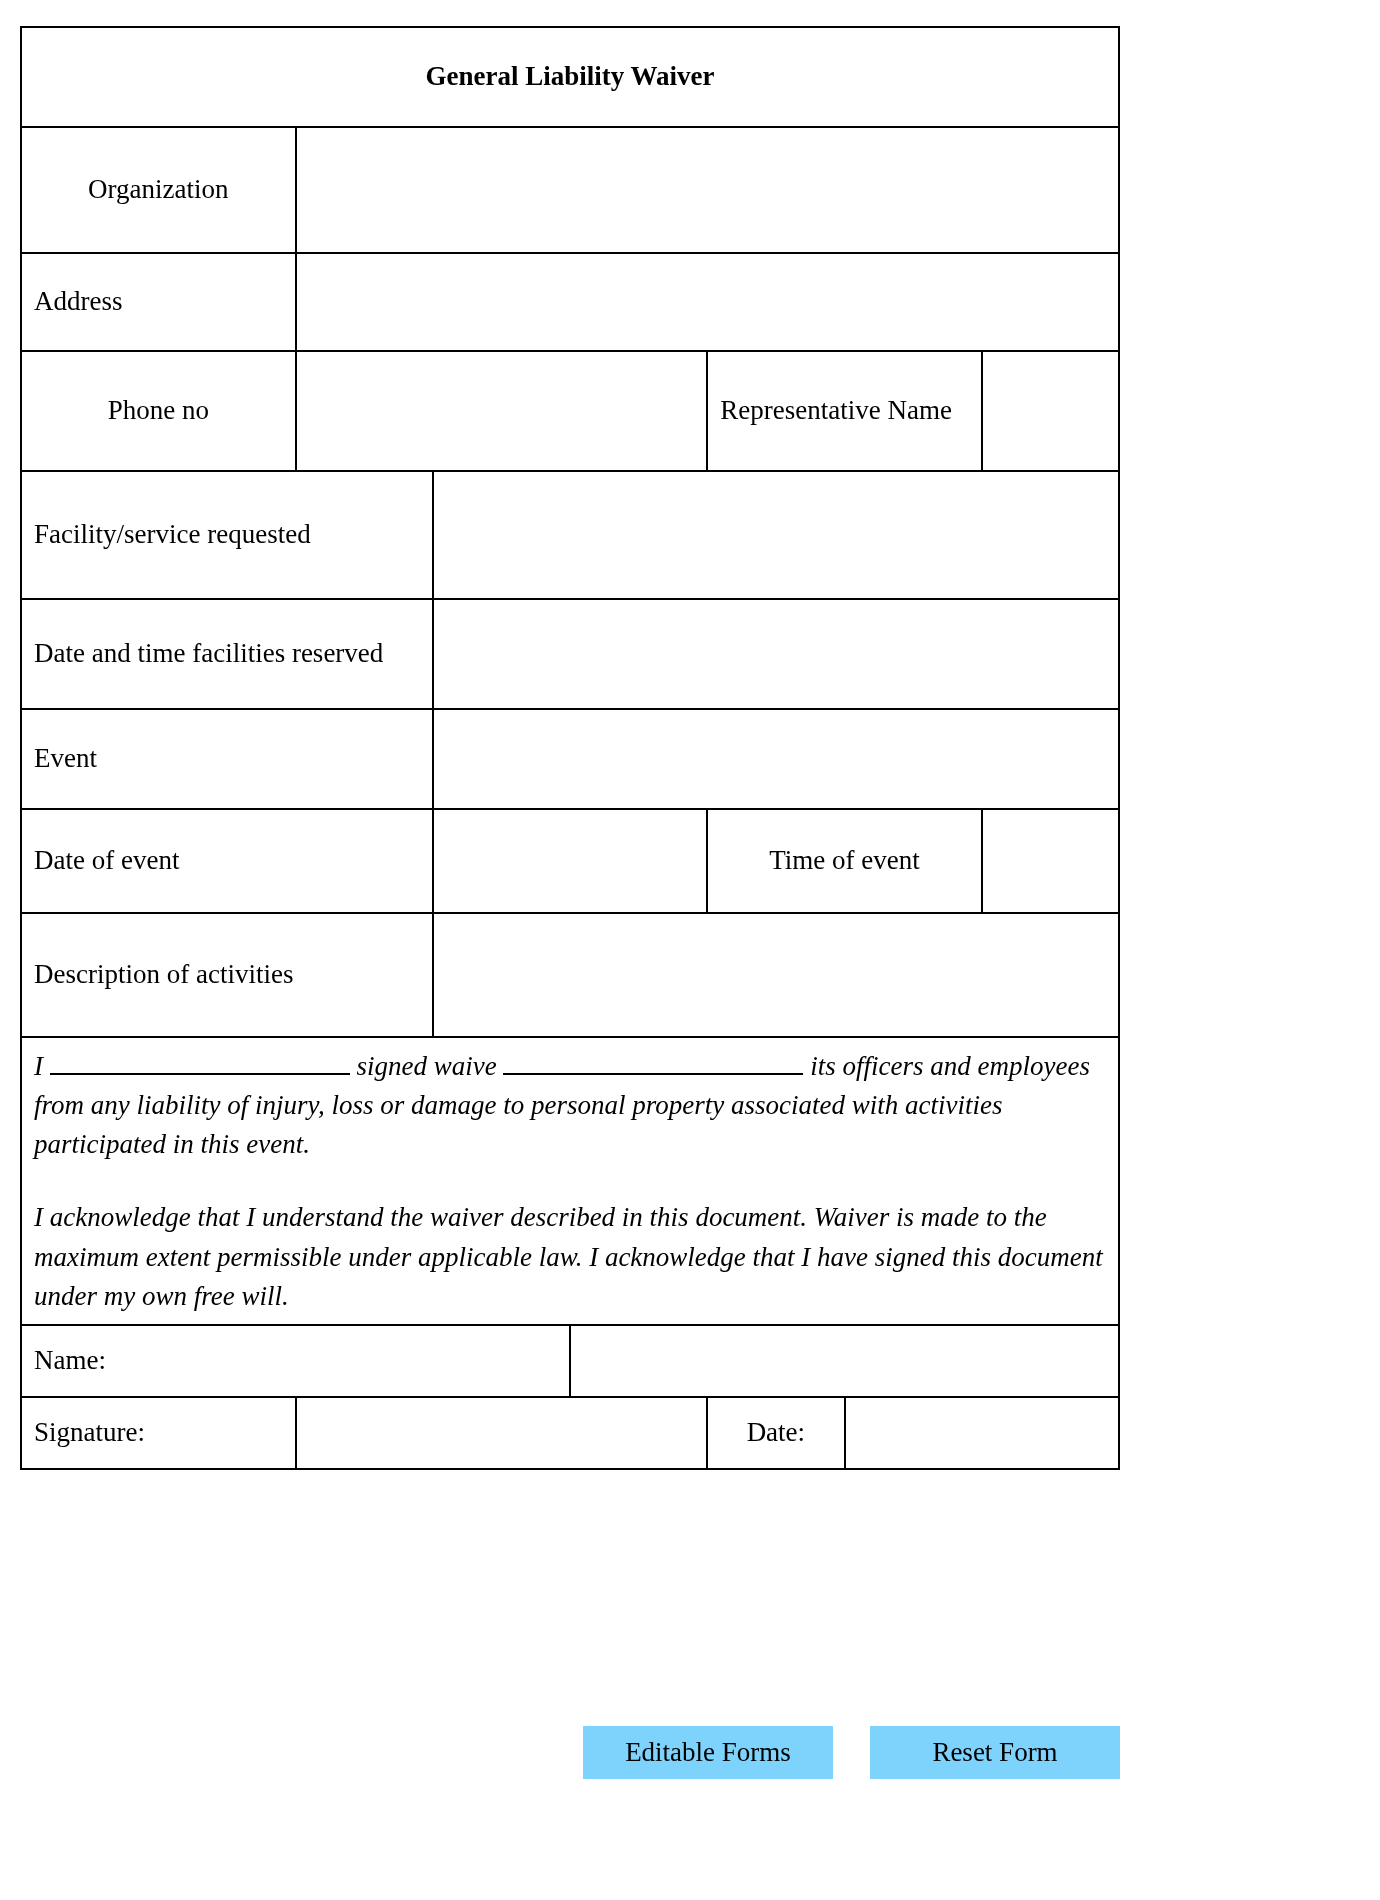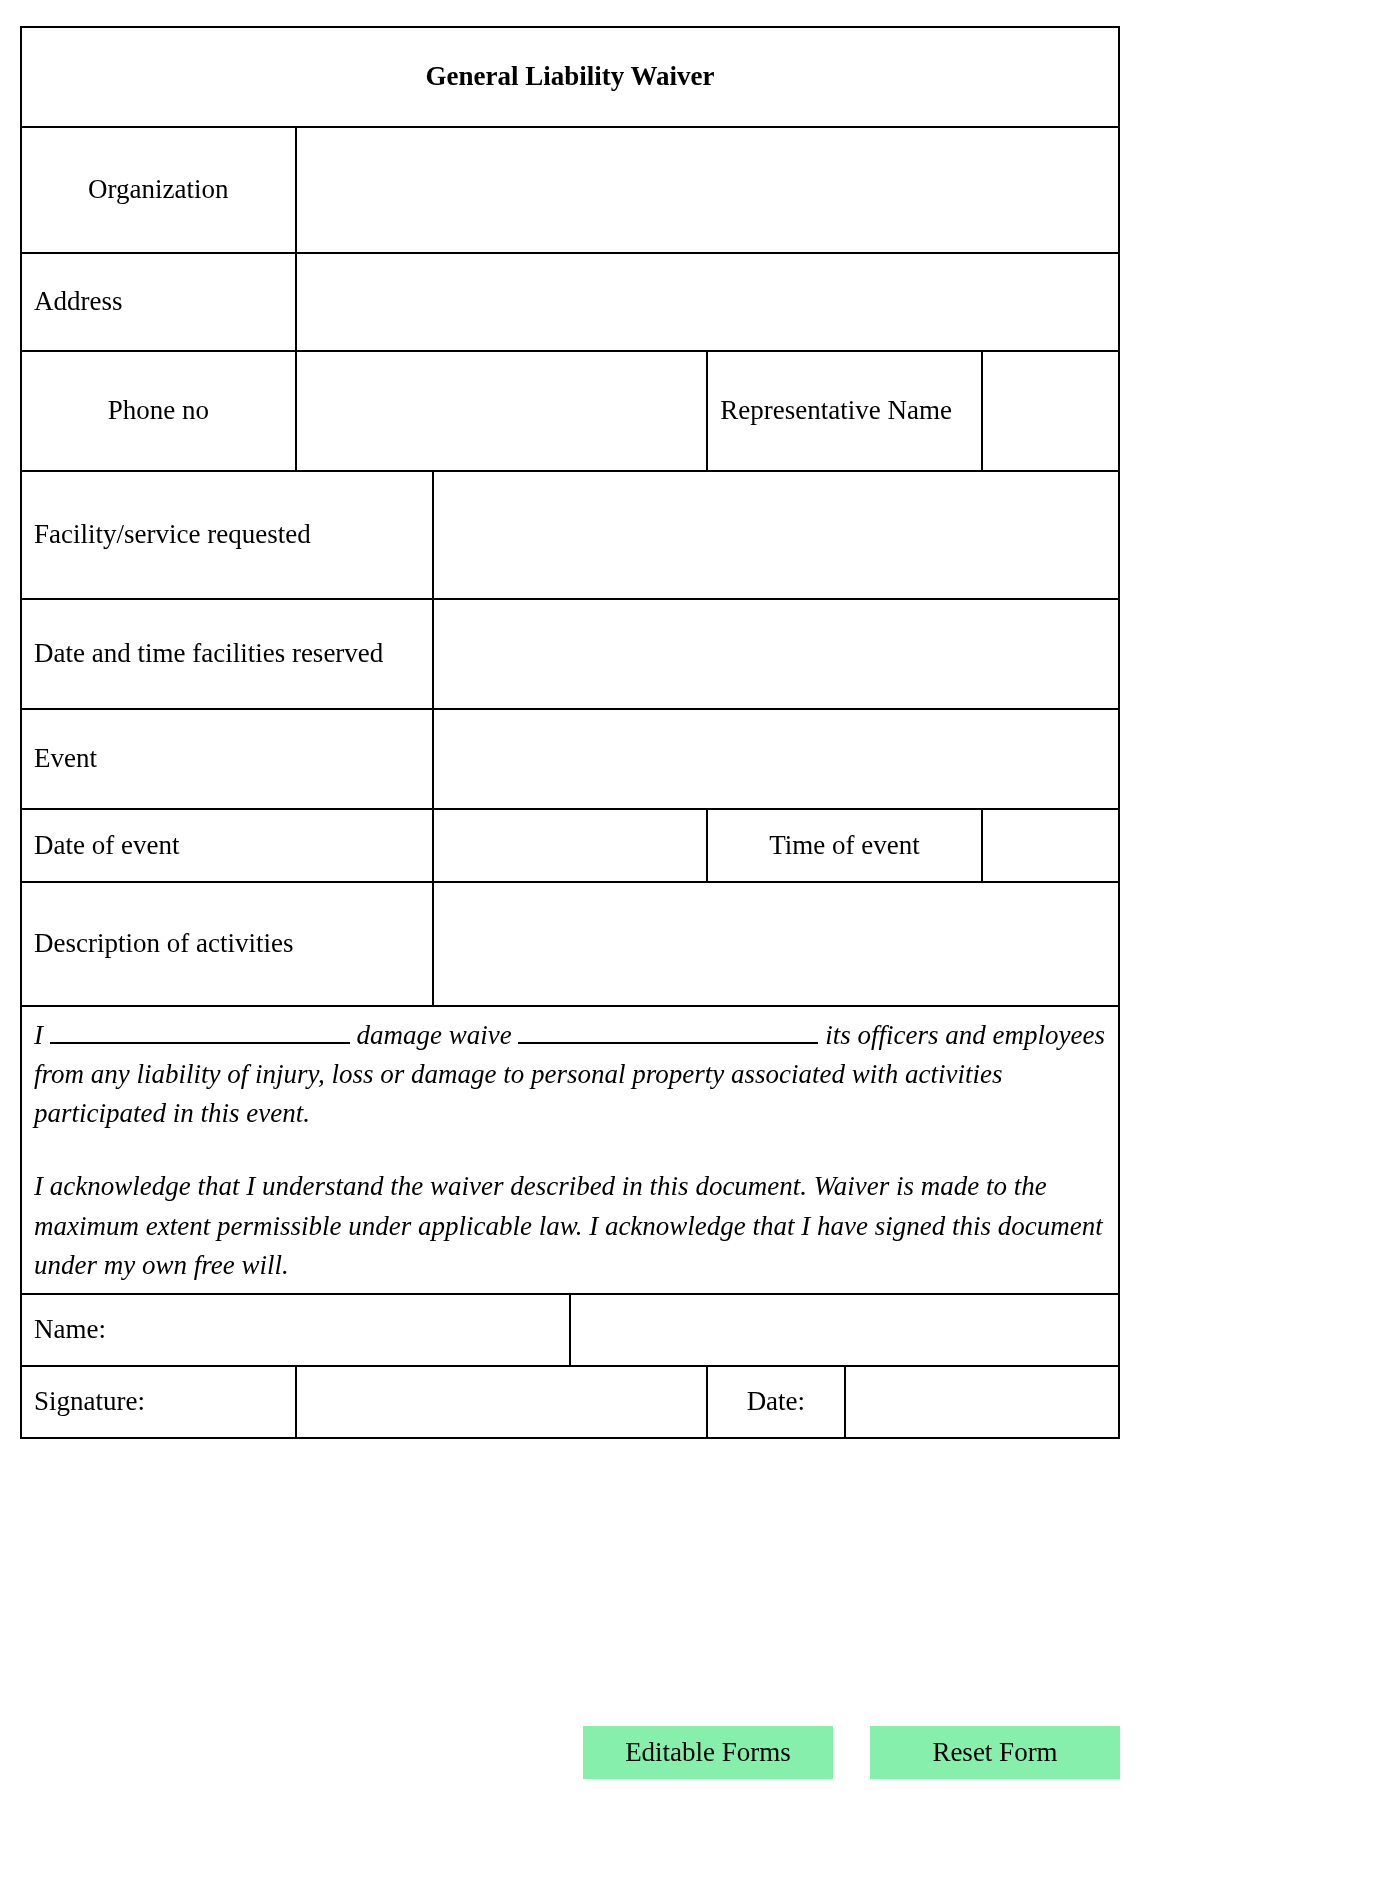--- a/index.html
+++ b/index.html
@@ -59,21 +59,21 @@
 
   td.center { text-align: center; }
 
   
   .h-org    { height: 126px; margin-top: 12px; }
   .h-addr   { height: 98px; }
   .h-phone  { height: 120px; }
   .h-fac    { height: 128px; }
   .h-datetime { height: 110px; }
   .h-event  { height: 100px; }
-  .h-doe    { height: 73px; }
+  .h-doe    { height: 104px; }
   .h-desc   { height: 124px; }
   .h-name   { height: 72px; }
   .h-sig    { height: 72px; }
 
   td.waiver-text {
     padding: 22px 16px 26px 16px;
     font-style: italic;
     font-size: 27px;
     line-height: 2.0;
     vertical-align: top;
@@ -92,21 +92,21 @@
 
   .buttons {
     position: absolute;
     left: 20px;
     top: 1726px;
     width: 1100px;
     text-align: right;
   }
   .btn {
     display: inline-block;
-    background: #86efac;
+    background: #7dd3fc;
     border: none;
     font-family: "Liberation Serif", "DejaVu Serif", serif;
     font-size: 27px;
     color: #000000;
     padding: 11px 30px;
     margin-left: 33px;
     min-width: 190px;
     text-align: center;
     cursor: pointer;
   }
@@ -166,21 +166,21 @@
       <tr class="h-desc">
         <td class="blue" colspan="3">Description of activities</td>
         <td colspan="5"></td>
       </tr>
 
       <tr>
         <td class="waiver-text" colspan="8">
           <div>
             <span>I</span>
             <span class="blankline blank-a"></span>
-            <span>damage waive</span>
+            <span>signed waive</span>
             <span class="blankline blank-b"></span>
             <span>its officers and employees from any liability of injury, loss or damage to personal property associated with activities participated in this event.</span>
           </div>
           <div class="para-gap"></div>
           <div>I acknowledge that I understand the waiver described in this document. Waiver is made to the maximum extent permissible under applicable law. I acknowledge that I have signed this document under my own free will.</div>
         </td>
       </tr>
 
       <tr class="h-name">
         <td class="blue" colspan="4" style="width:548px;">Name:</td>

